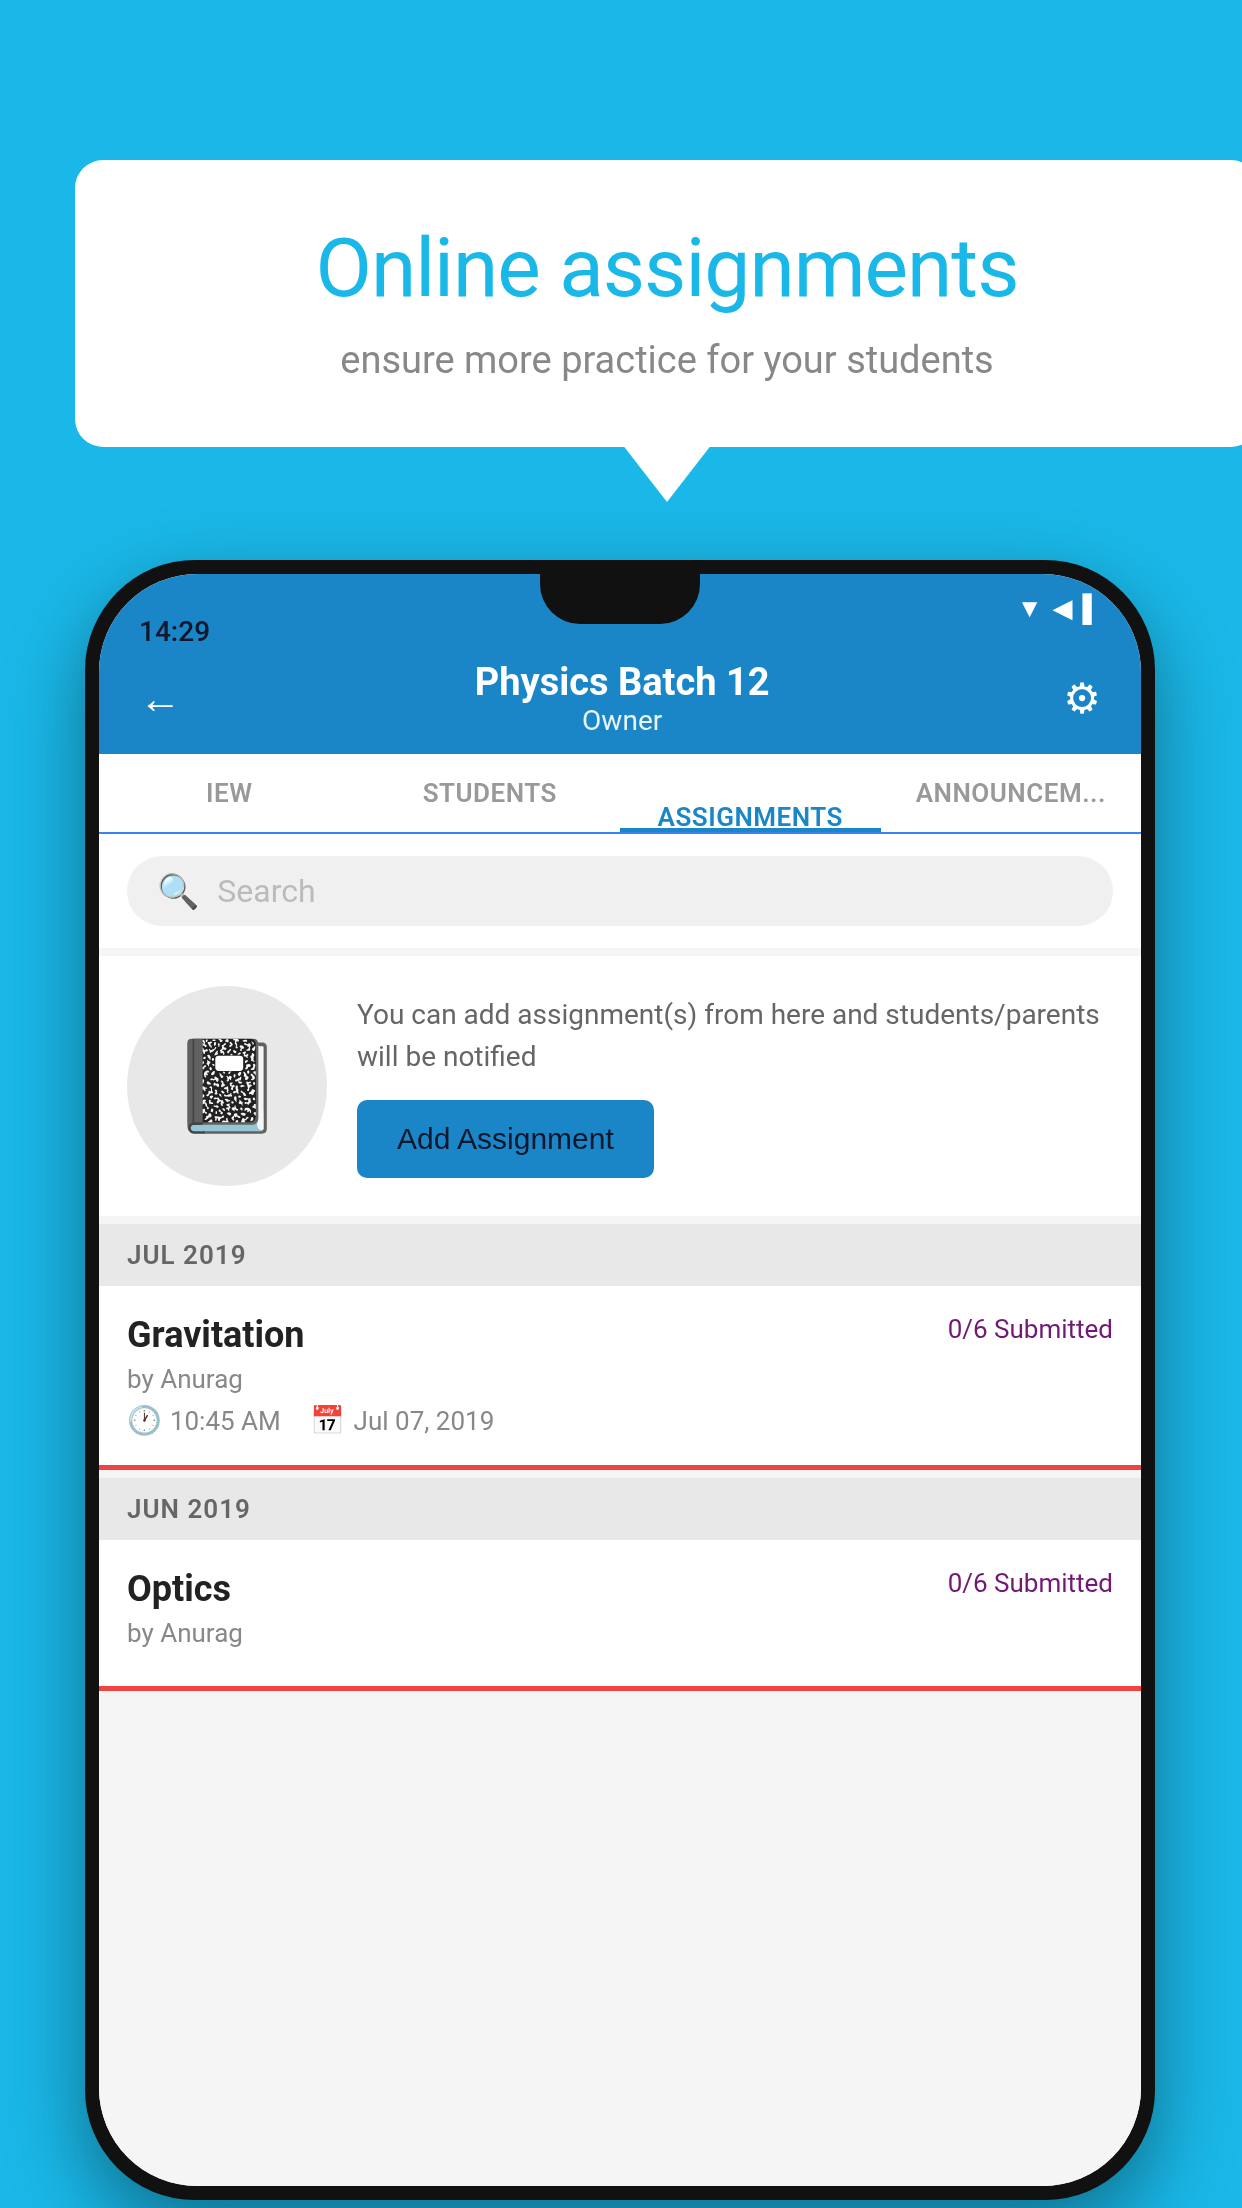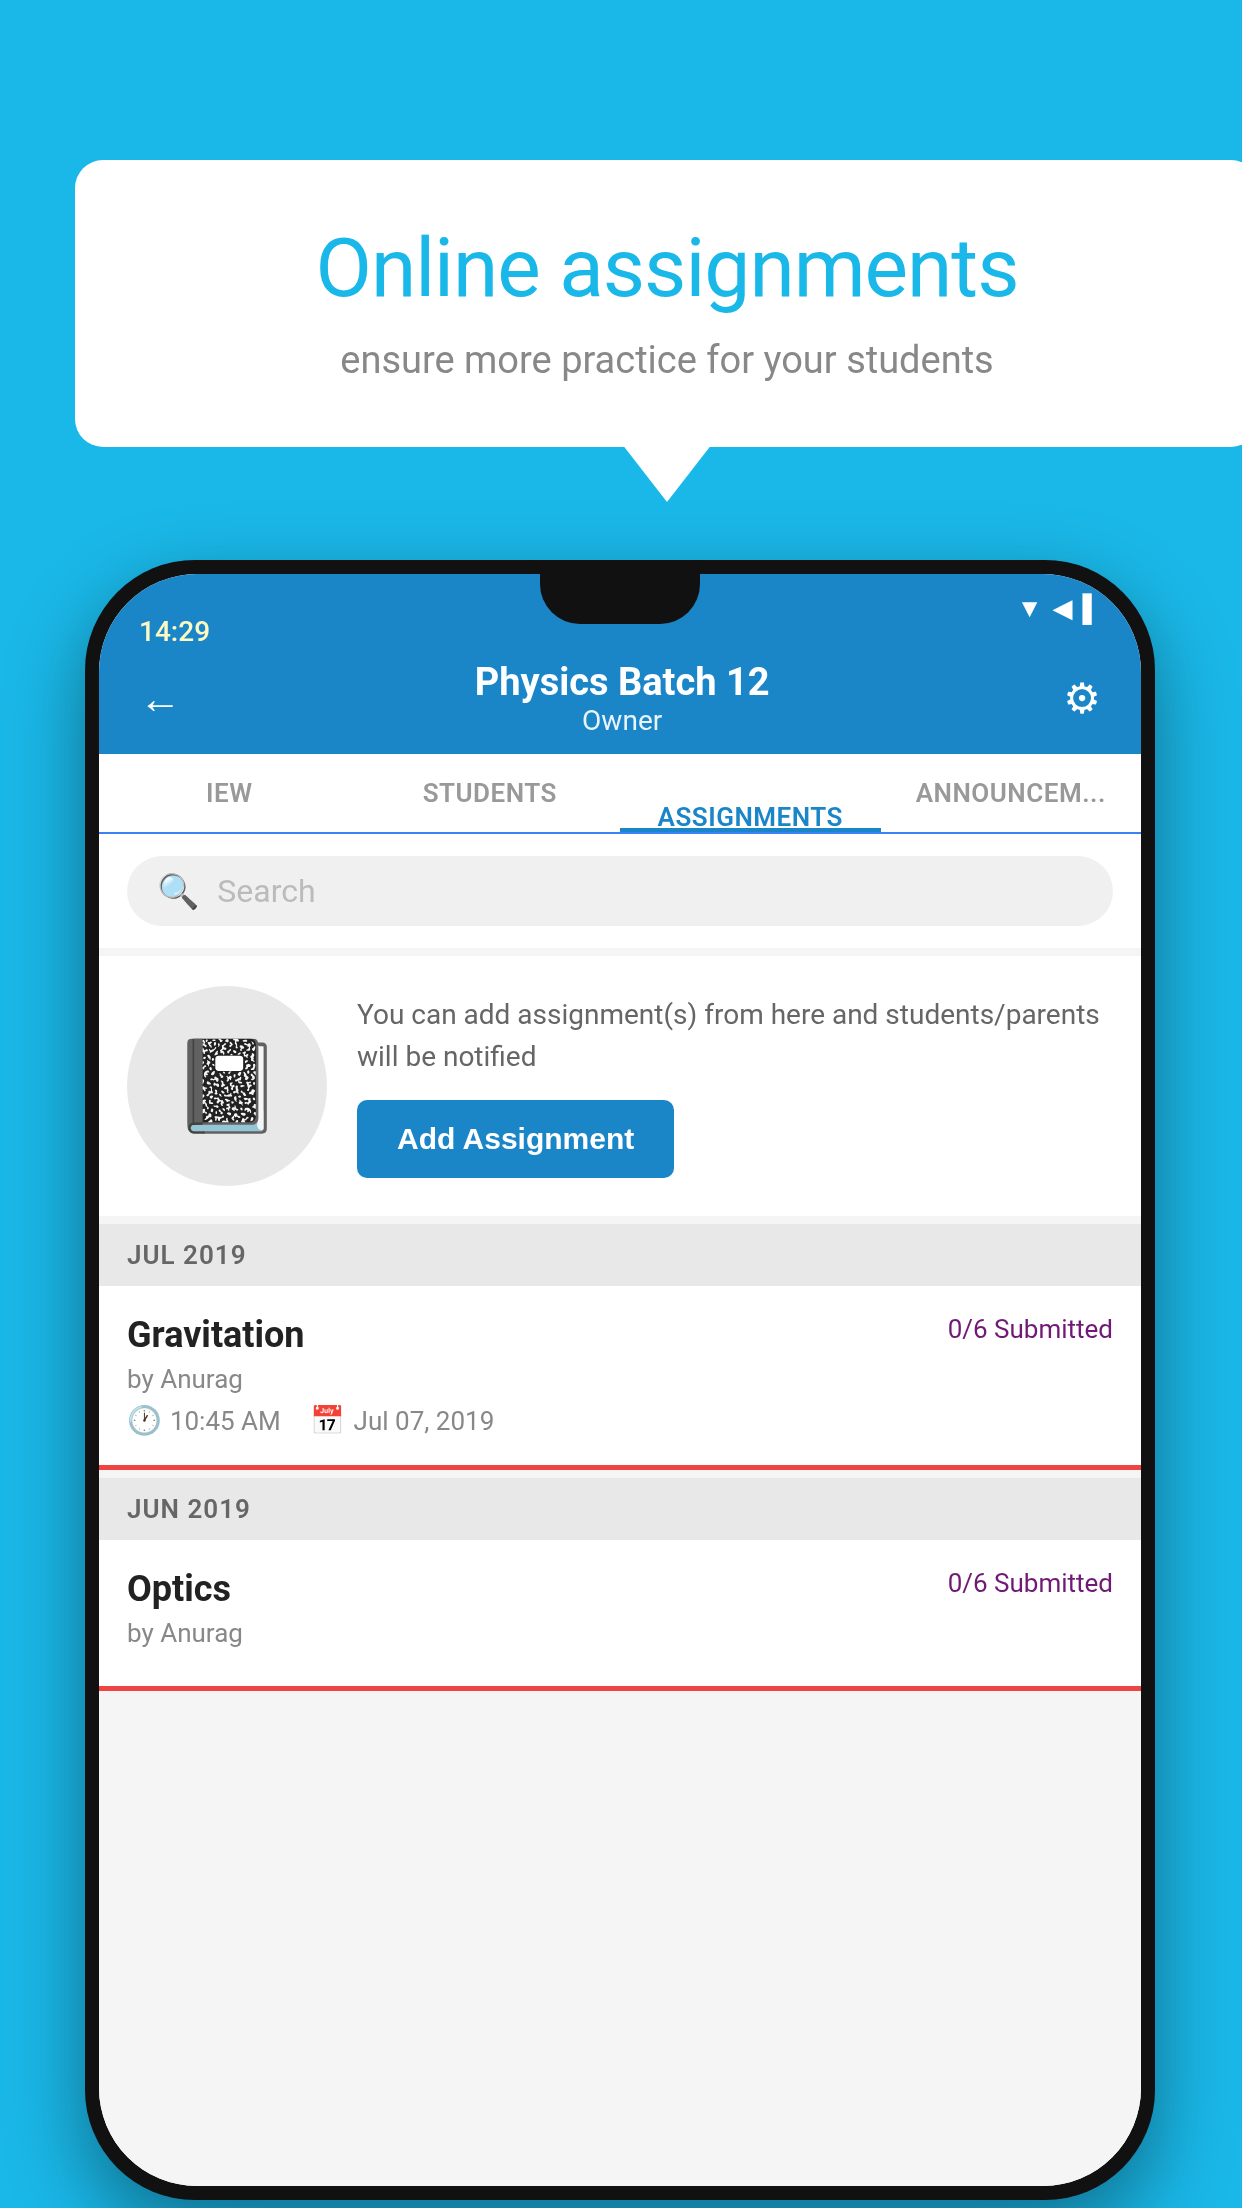--- a/index.html
+++ b/index.html
@@ -90,21 +90,21 @@
       background: #1a86c8;
       height: 68px;
       display: flex;
       align-items: center;
       justify-content: space-between;
       padding: 0 40px;
       position: relative;
     }
 
     .status-time {
-      color: #fef9c3;
+      color: #0f172a;
       font-size: 28px;
       font-weight: 500;
       margin-top: 46px;
     }
 
     .notch {
       position: absolute;
       top: 0;
       left: 50%;
       transform: translateX(-50%);
@@ -262,26 +262,26 @@
 
     .promo-text {
       font-size: 28px;
       color: #666;
       line-height: 1.5;
       margin-bottom: 22px;
     }
 
     .add-assignment-btn {
       background: #1a86c8;
-      color: #ffffff;
+      color: #0f172a;
       border: none;
       border-radius: 10px;
       padding: 22px 40px;
       font-size: 30px;
-      font-weight: 700;
+      font-weight: 400;
       cursor: pointer;
       display: inline-block;
     }
 
     
     .section-header {
       background: #e8e8e8;
       padding: 16px 28px;
       font-size: 26px;
       font-weight: 600;

